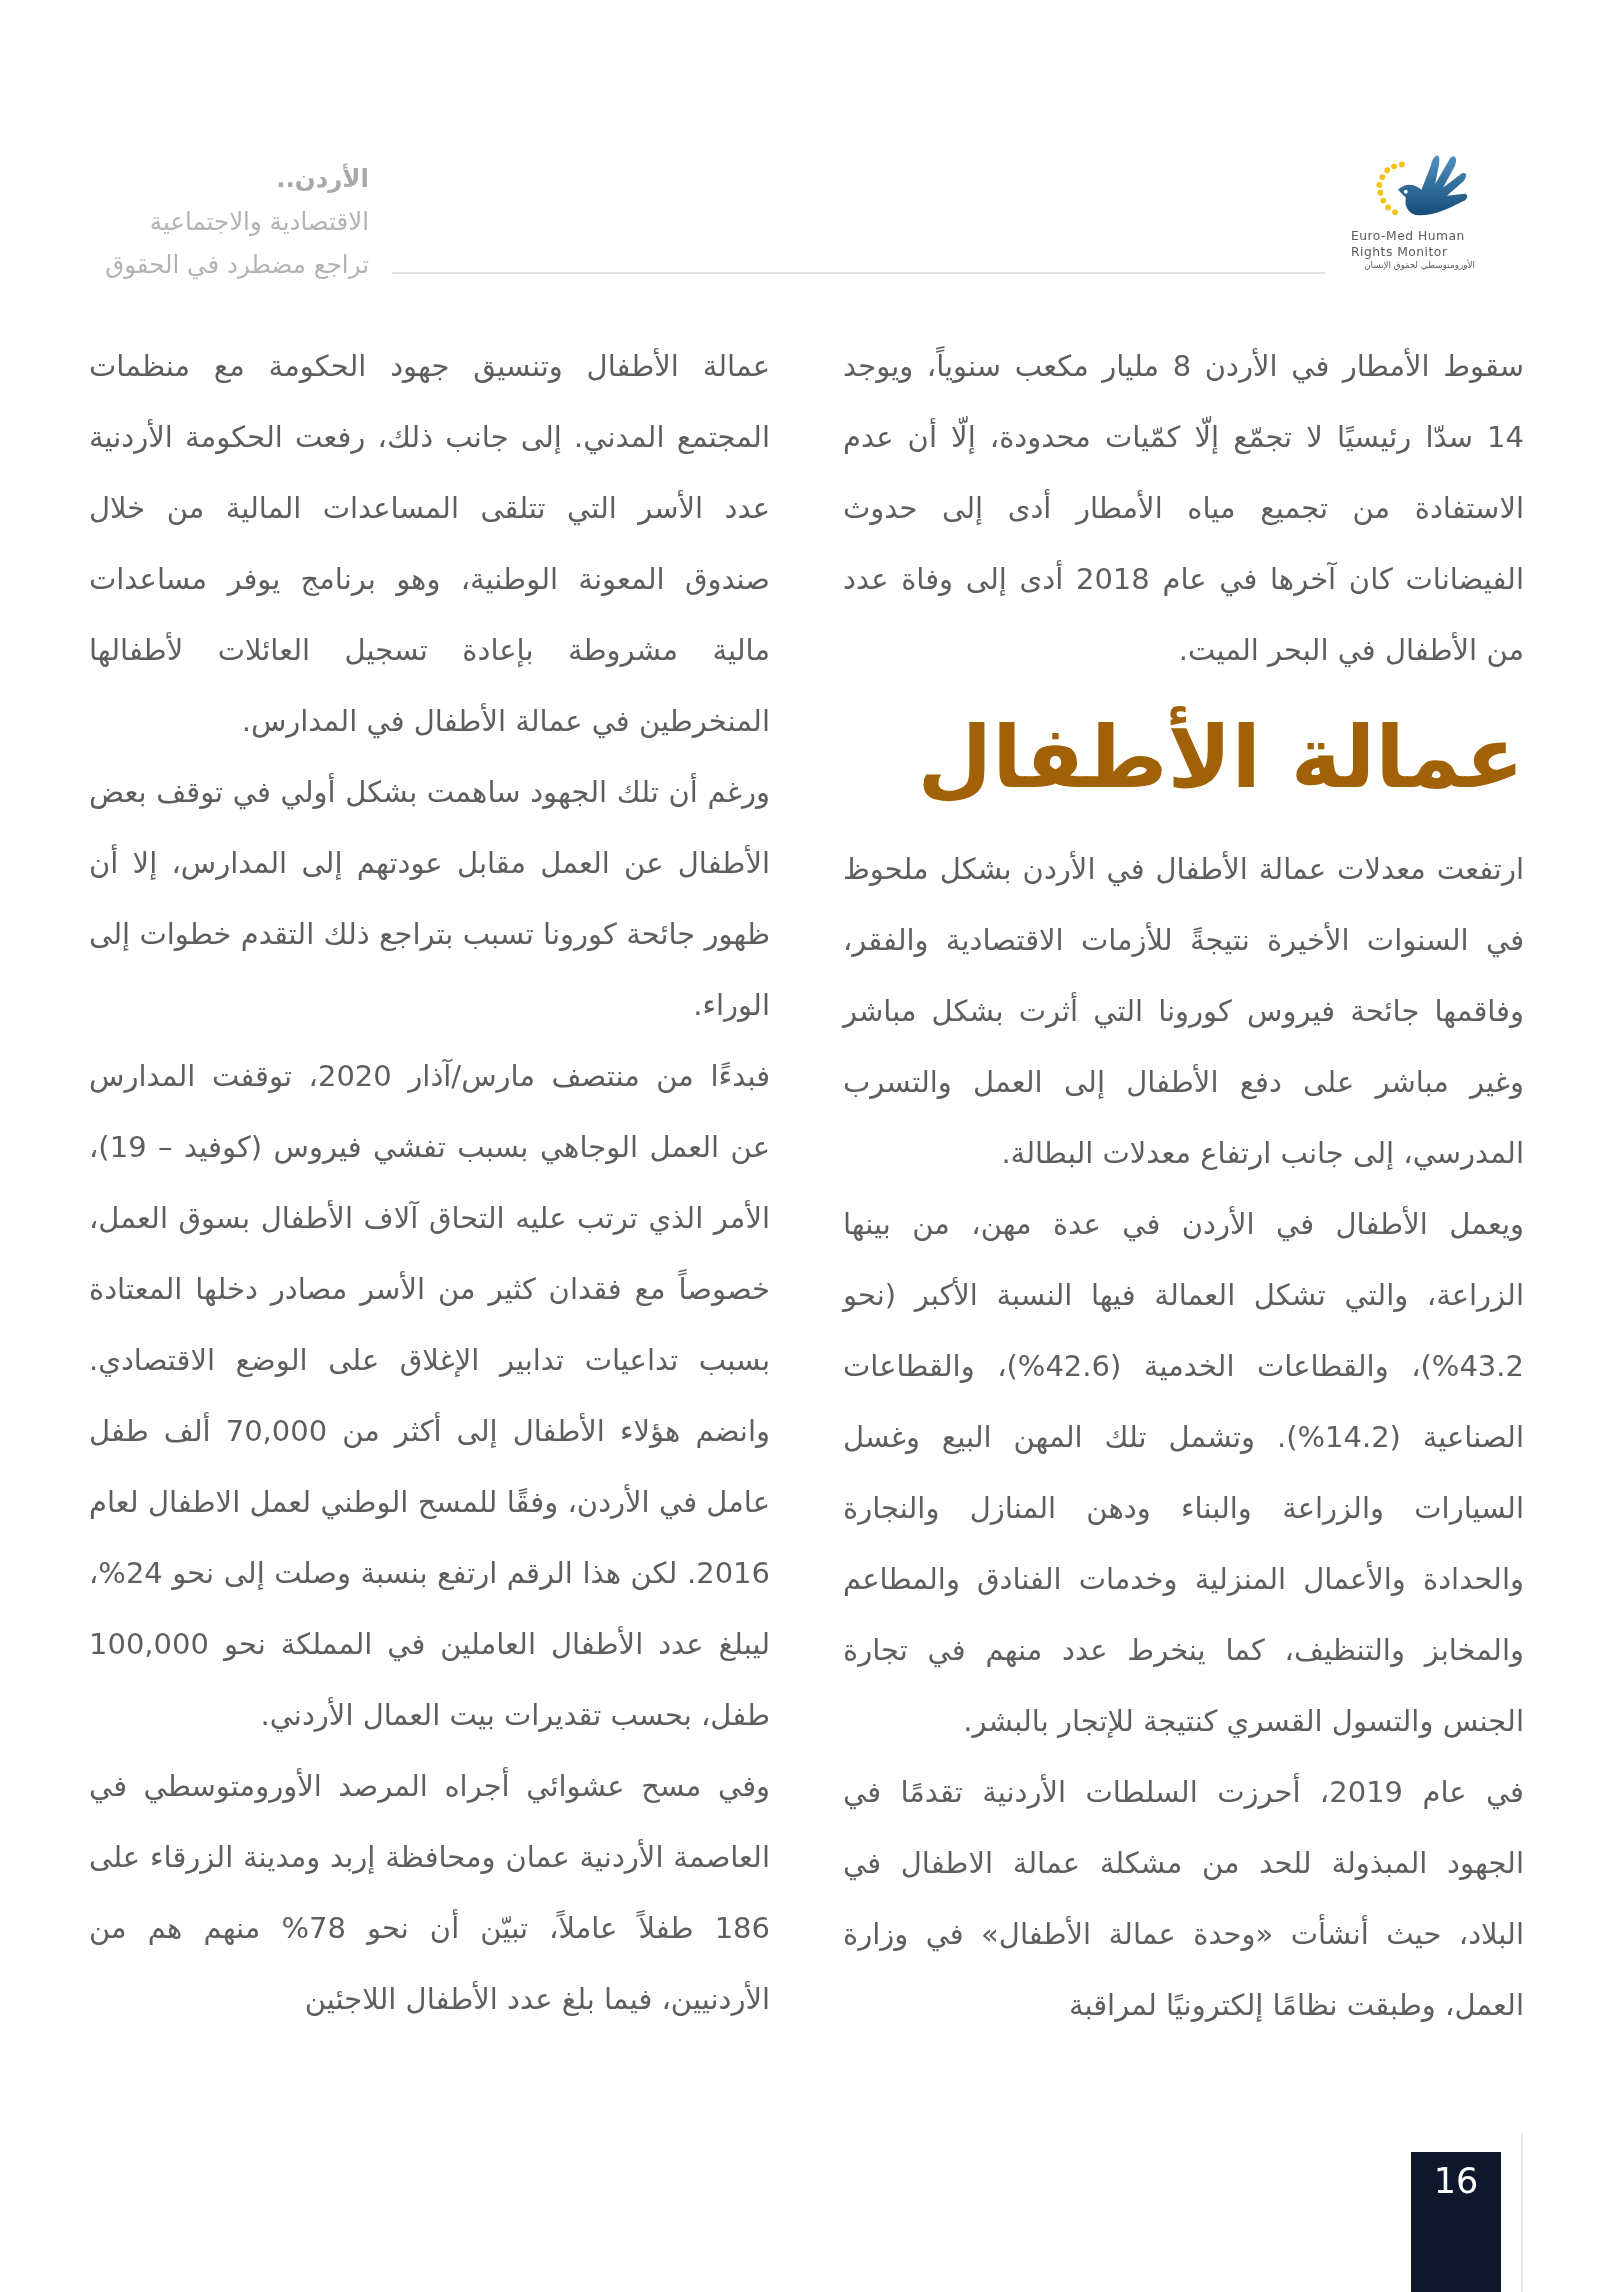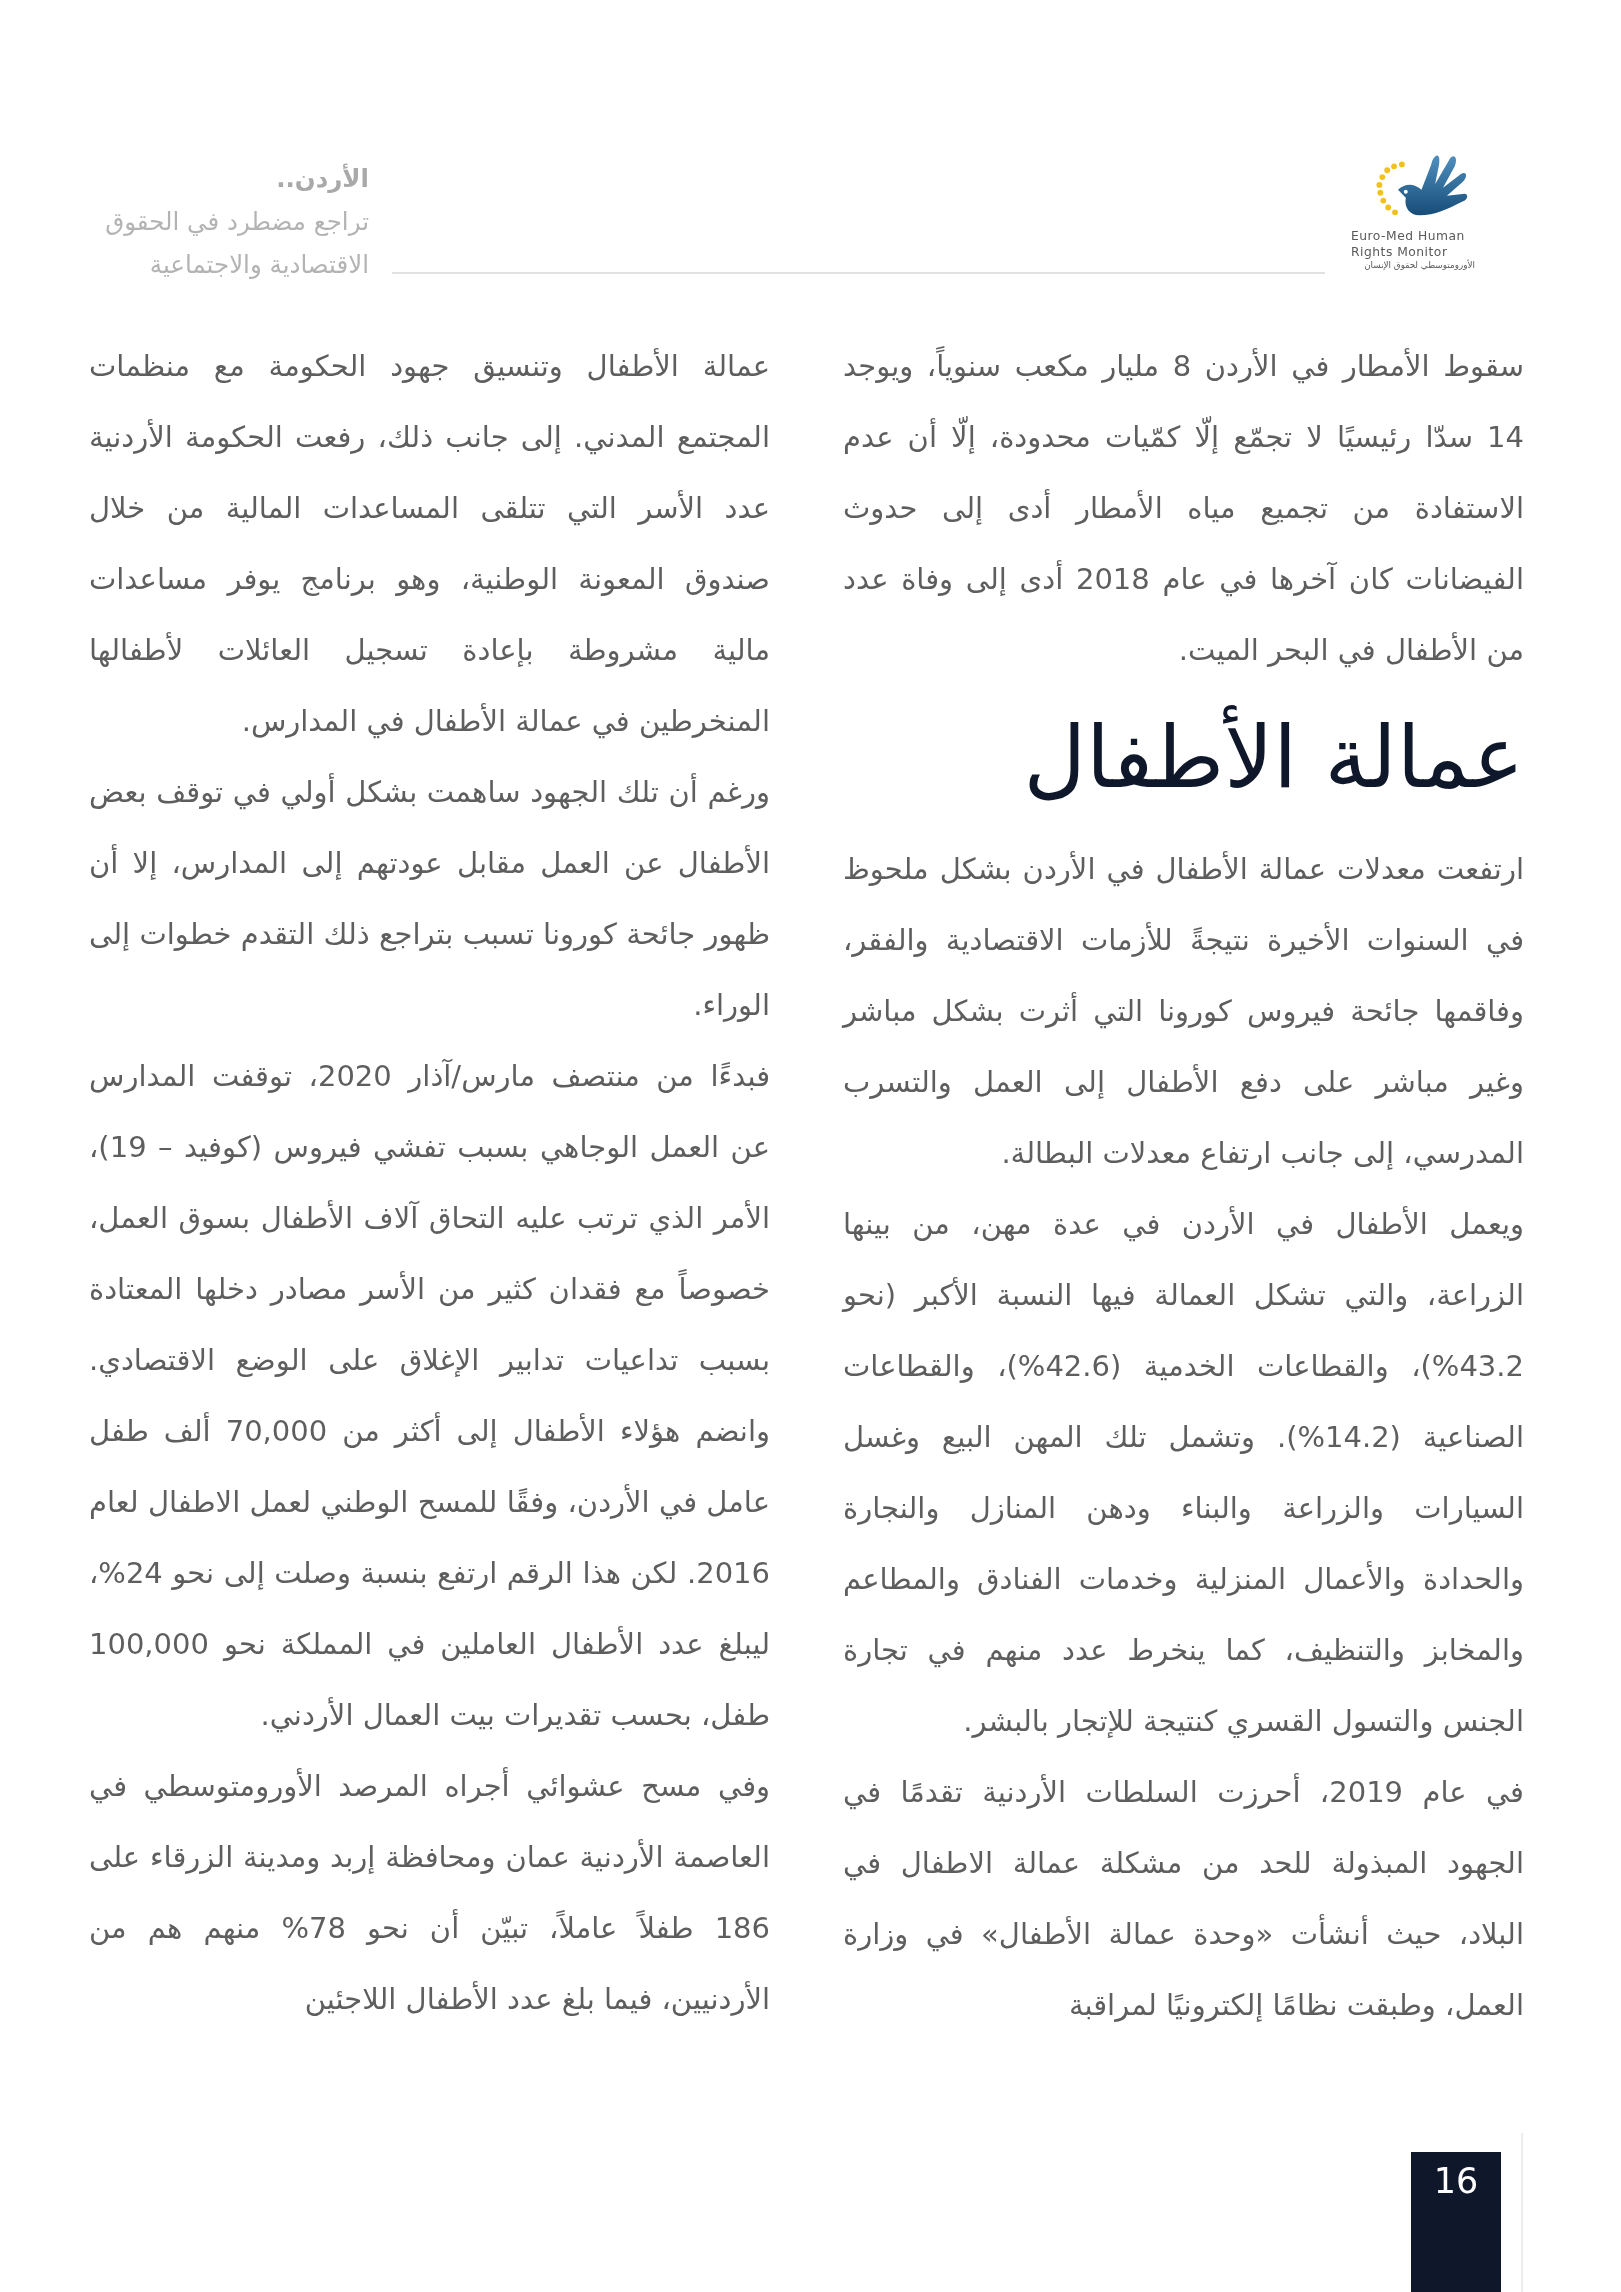--- a/index.html
+++ b/index.html
@@ -11,32 +11,32 @@
   .header-rule { position:absolute; left:392px; top:272px; width:933px; height:2px; background:#e1e1e1; }
   .logo { position:absolute; left:1351px; top:135px; width:137px; height:147px; }
   .logo .caption { position:absolute; left:0; top:94px; width:137px; font-family:"DejaVu Sans", sans-serif; color:#5a5a5a; }
   .logo .cap-en { font-size:12.3px; line-height:15.7px; letter-spacing:0.5px; }
   .logo .cap-ar { font-size:8.8px; line-height:11.8px; direction:rtl; text-align:center; }
   .col { position:absolute; top:331px; width:681px; direction:rtl; text-align:justify; text-align-last:right;
          font-size:29px; line-height:71px; color:#5e5e5e; }
   .col p { margin:0; }
   .col-right { left:843px; }
   .col-left { left:89px; }
-  .heading { font-size:86px; font-weight:normal; color:#0f172a; line-height:127px; margin:7.8px 0 13.7px 0 !important; text-align:right; text-align-last:right; }
+  .heading { font-size:86px; font-weight:bold; color:#a16207; line-height:127px; margin:7.8px 0 13.7px 0 !important; text-align:right; text-align-last:right; }
   .page-num { position:absolute; left:1411px; top:2152px; width:90px; height:140px; background:#0f172a; color:#ffffff;
               font-size:35px; text-align:center; line-height:59px; font-family:"DejaVu Sans", sans-serif; }
   .page-rule { position:absolute; left:1521px; top:2133px; width:2px; height:160px; background:#ececec; }
 </style>
 </head>
 <body>
 
 <div class="header-text">
   <div class="kicker">الأردن..</div>
+  <div class="sub">الاقتصادية والاجتماعية</div>
   <div class="sub">تراجع مضطرد في الحقوق</div>
-  <div class="sub">الاقتصادية والاجتماعية</div>
 </div>
 <div class="header-rule"></div>
 
 <div class="logo">
   <svg width="137" height="94" viewBox="0 0 140 96">
     <defs>
       <linearGradient id="lg" x1="0" y1="0" x2="0" y2="1">
         <stop offset="0" stop-color="#4f8fbf"></stop>
         <stop offset="1" stop-color="#174d78"></stop>
       </linearGradient>

